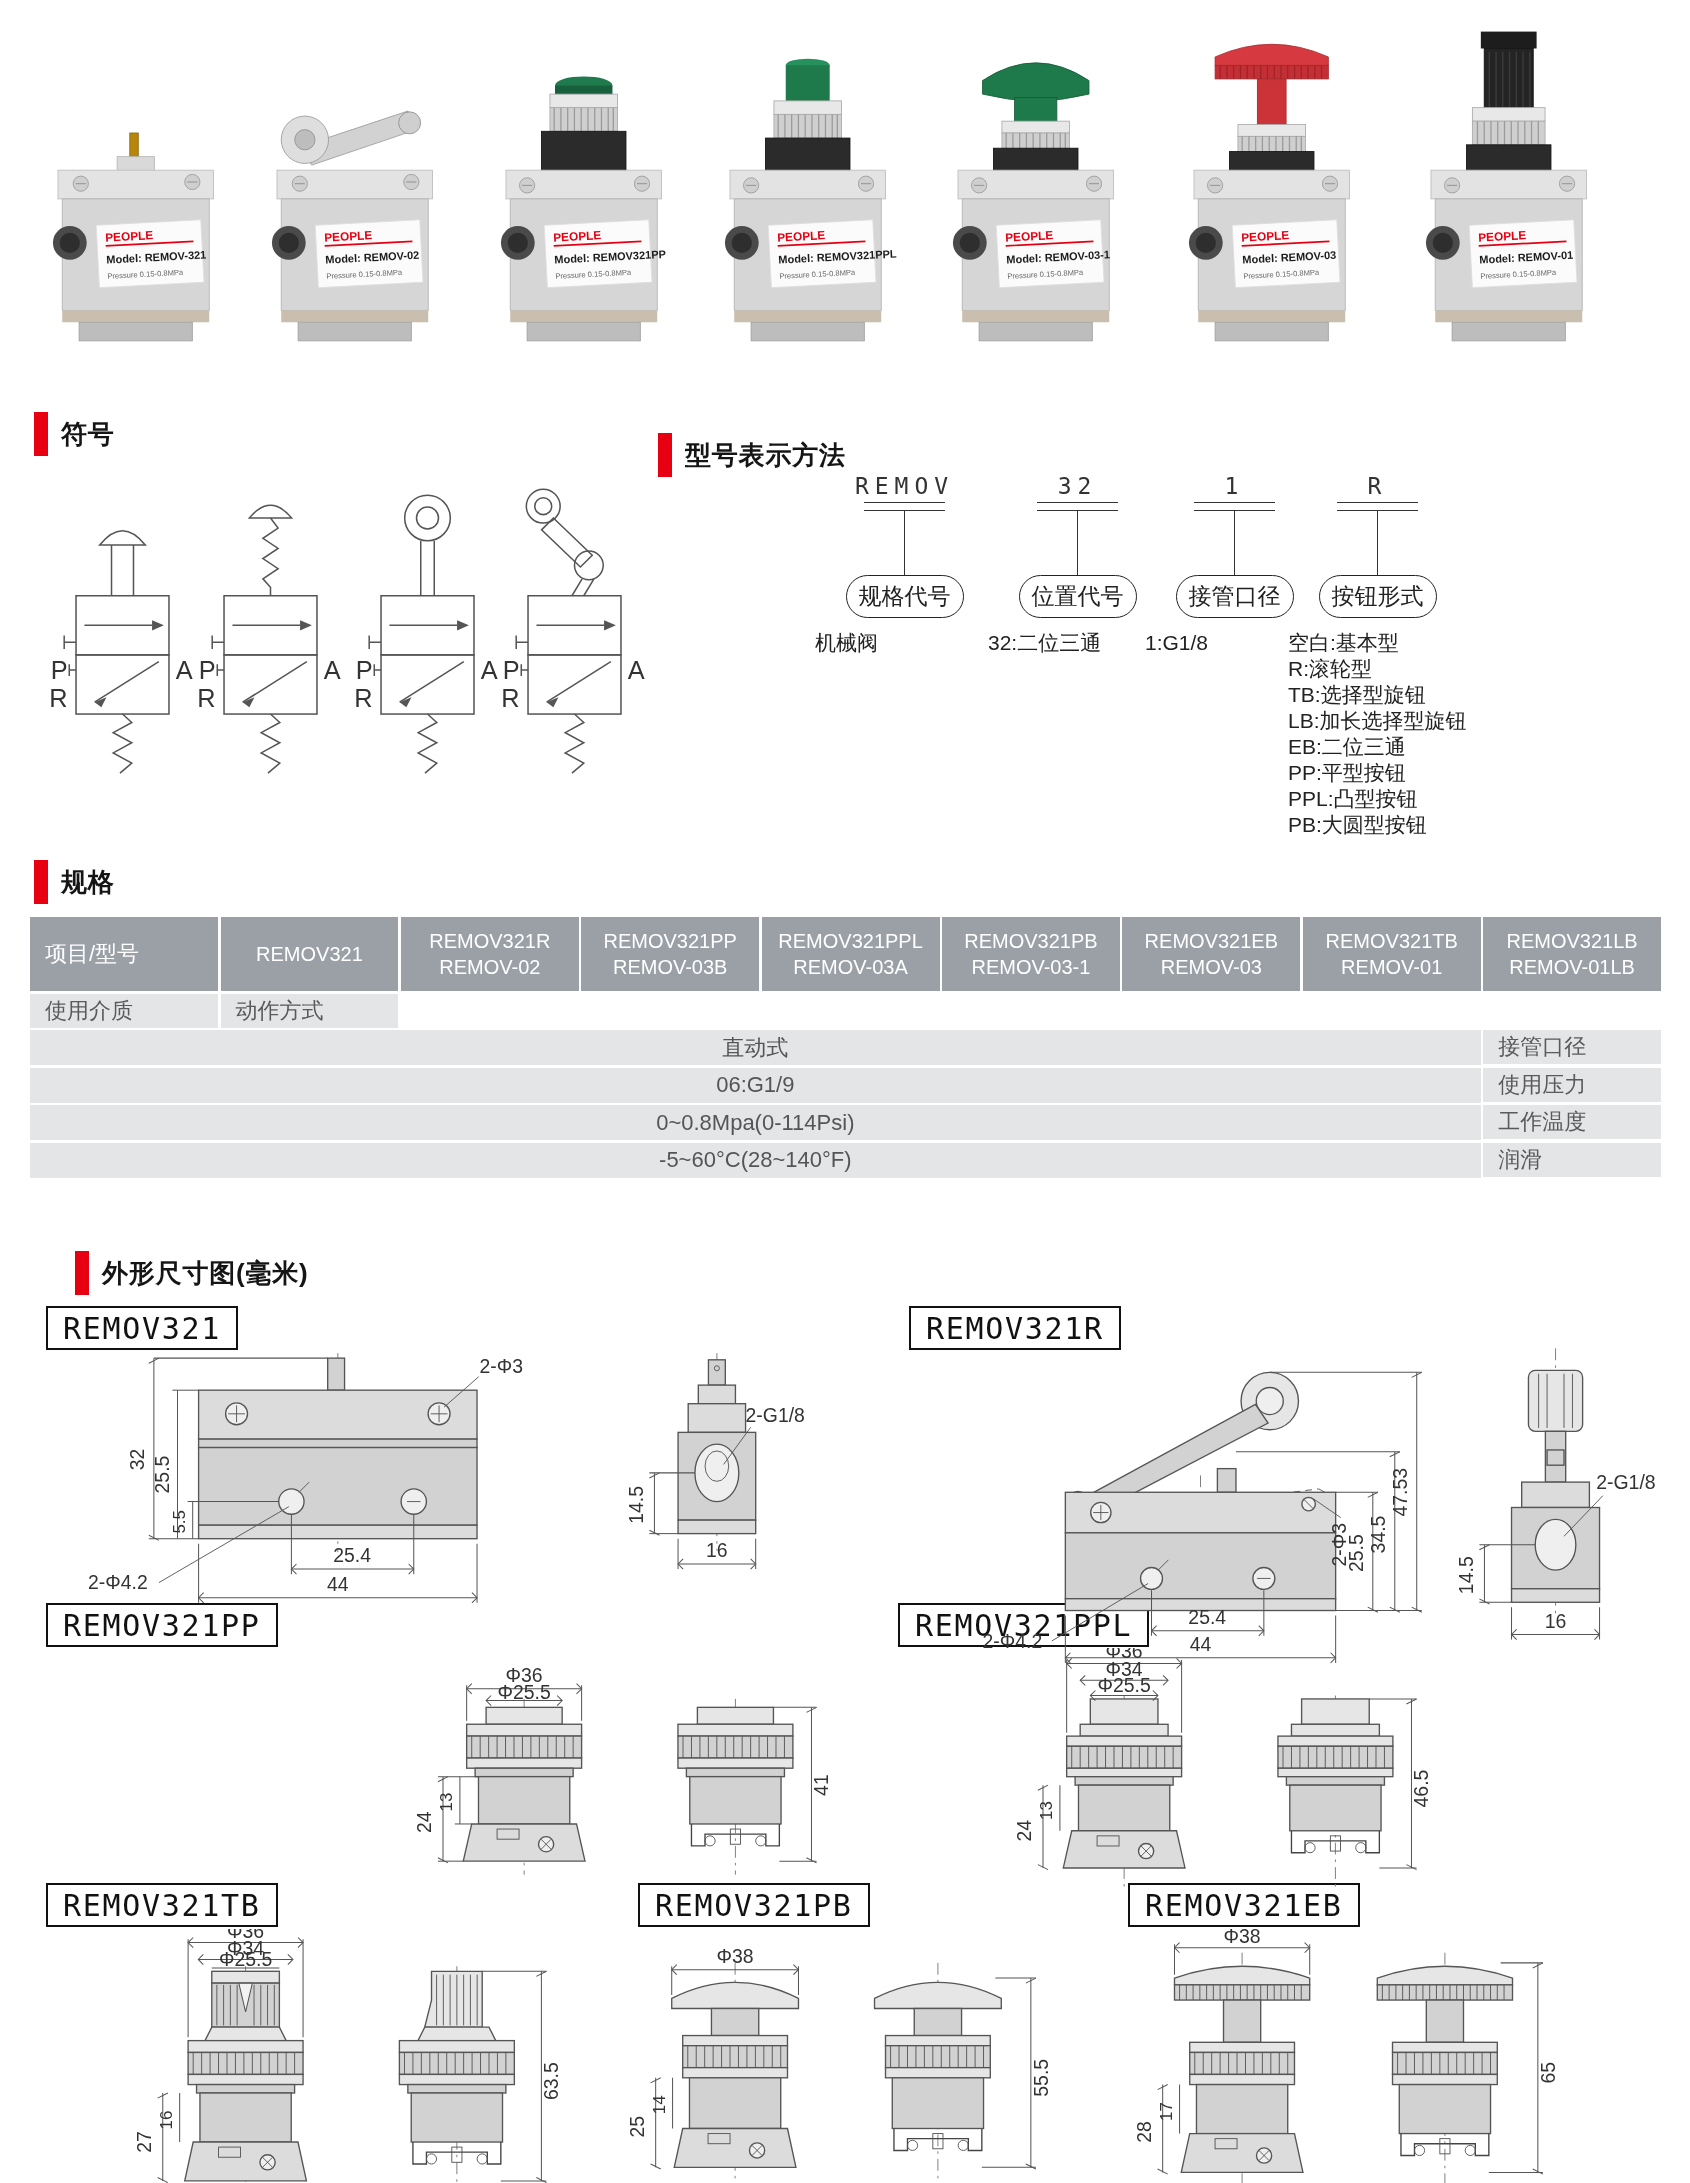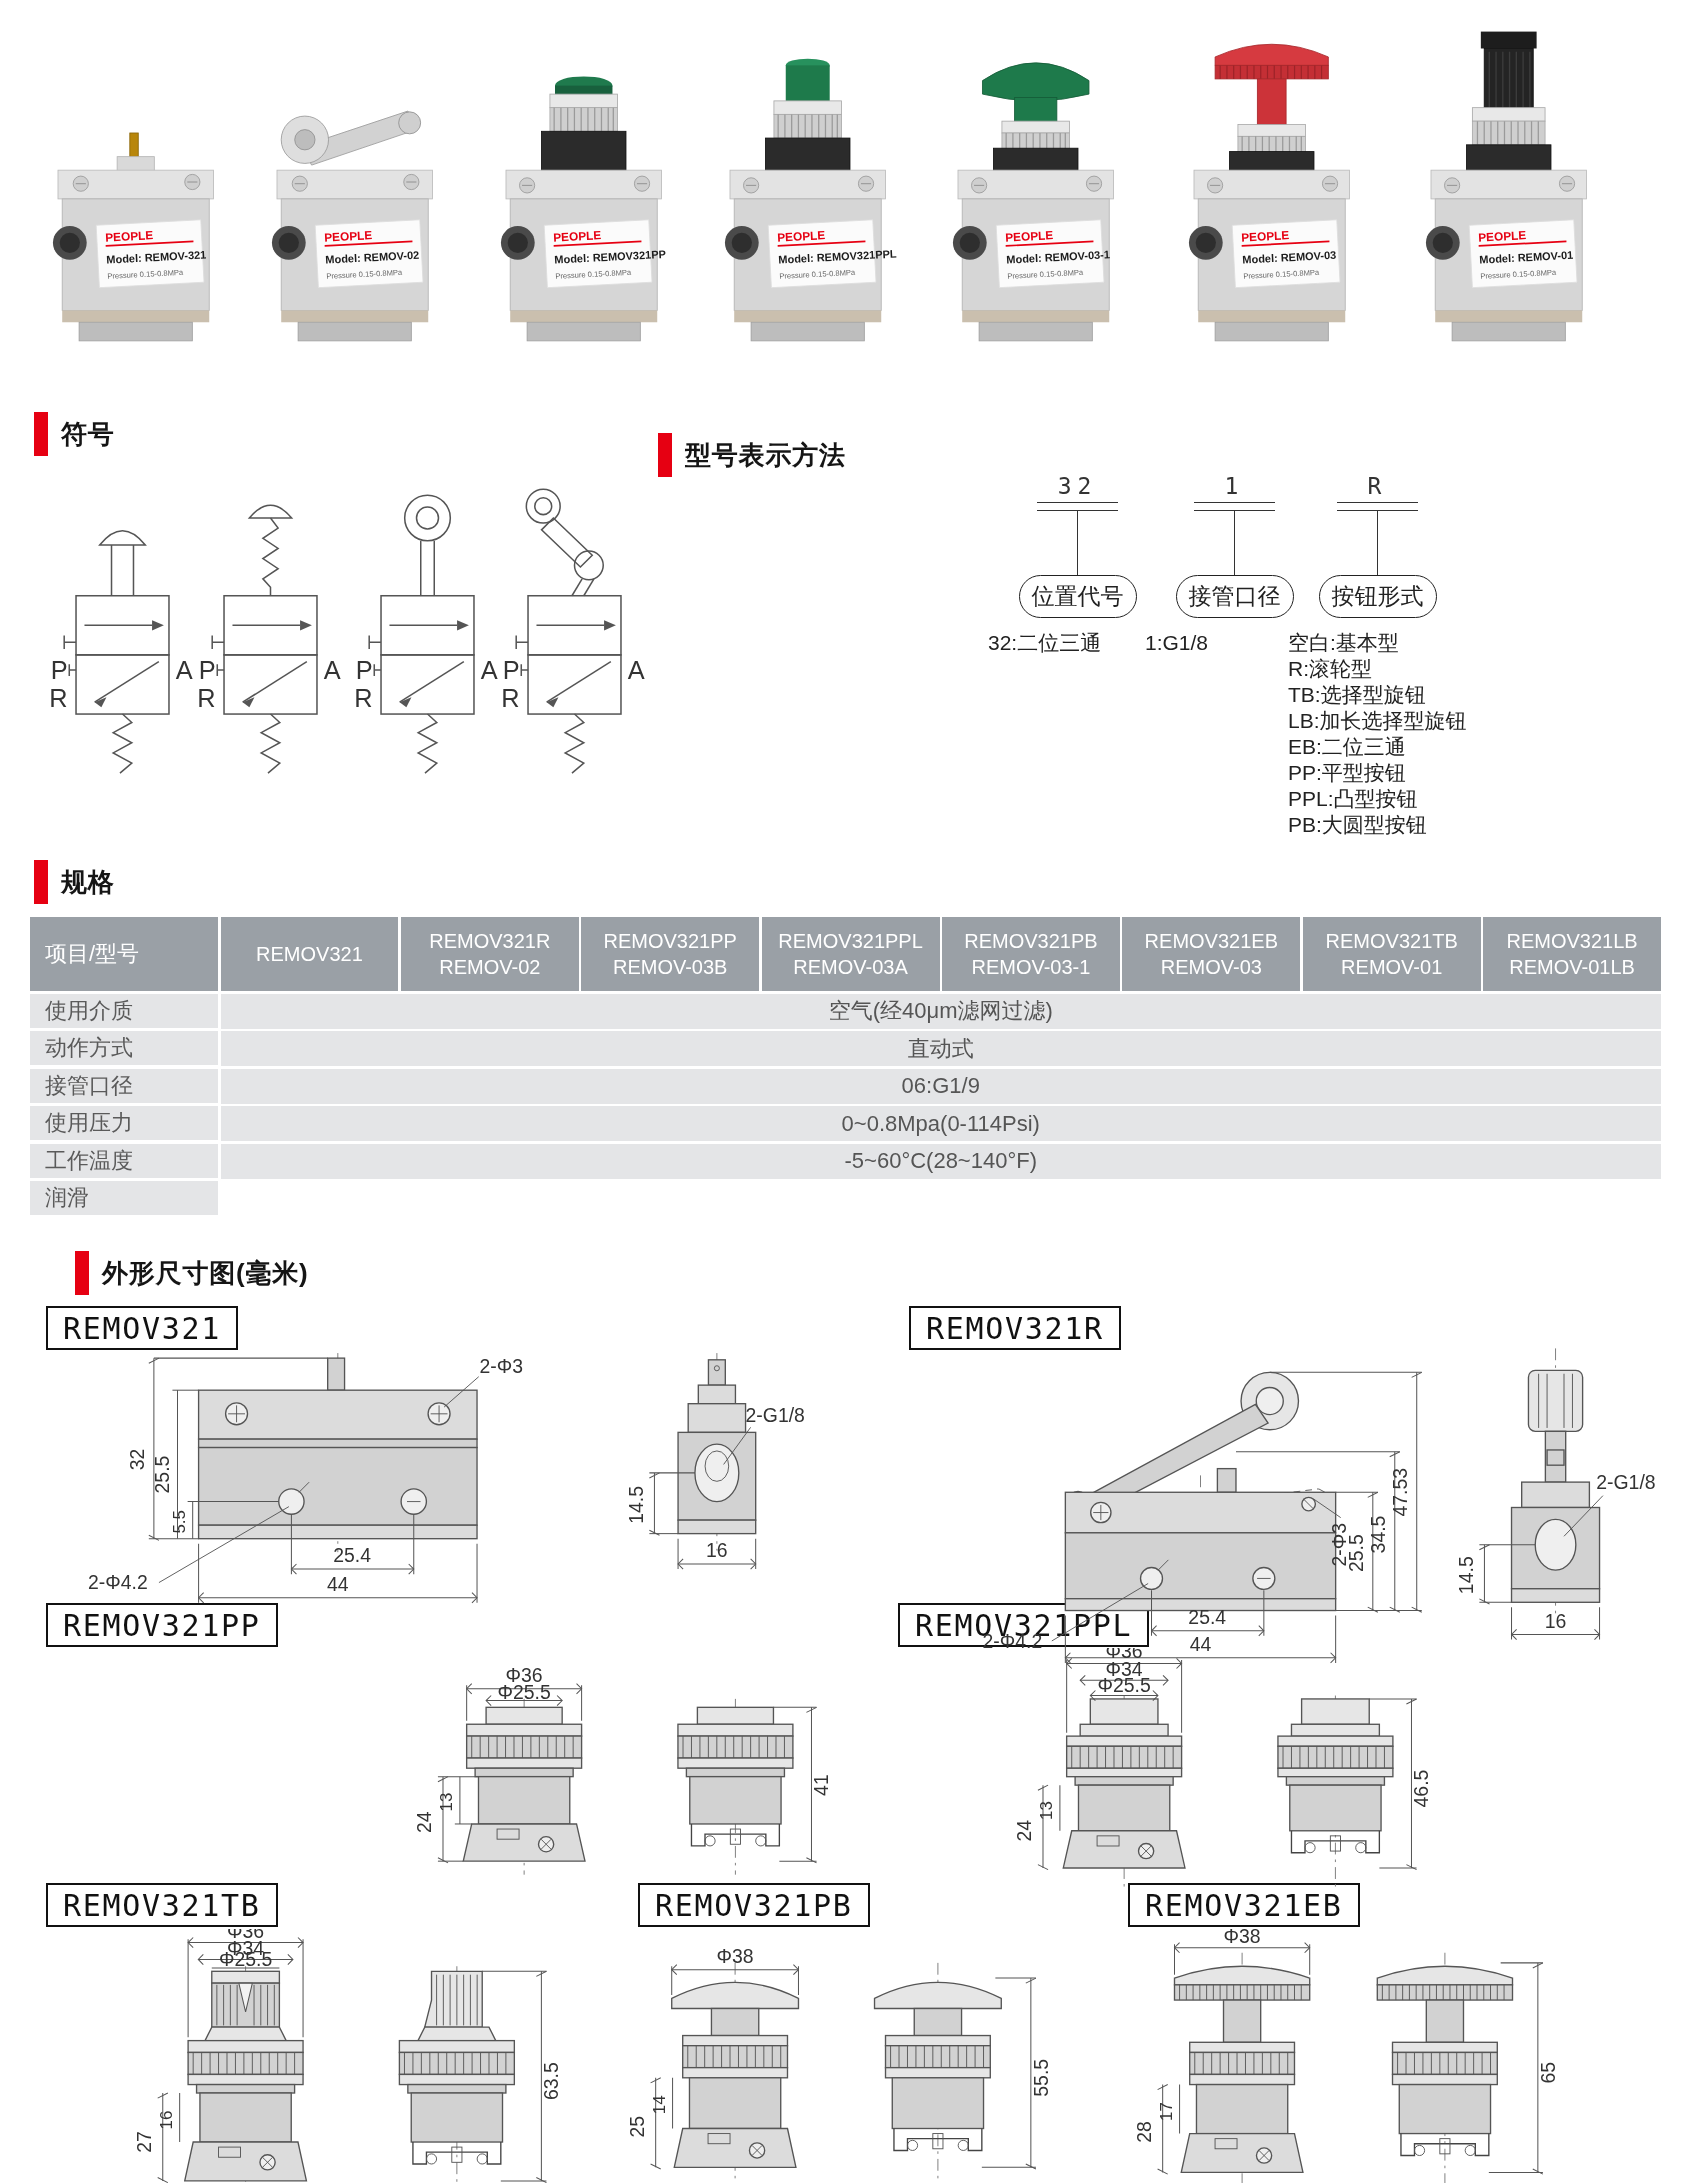--- a/index.html
+++ b/index.html
@@ -315,20 +315,29 @@
       <polyline class="sym" points="95,290 106,300 84,312 106,324 84,336 106,348 92,360"></polyline>
     </svg>
   </div>
 
   <div class="abs sec-head" style="left:658px;top:412px;margin-top:21px;">
     <div class="sec-bar"></div>
     <div class="sec-title">型号表示方法</div>
   </div>
 
   <div class="abs" style="left:803px;top:473px;width:845px;height:389px;">
+    <div class="mc-col" style="left:0;top:0;">
+      <div class="mc-code">REMOV</div>
+      <div class="mc-under"></div>
+      <div class="mc-vline"></div>
+      <div><span class="mc-pill">规格代号</span></div>
+      <div class="mc-descs">
+        <div>机械阀</div>
+      </div>
+    </div>
     <div class="mc-col" style="left:173px;top:0;">
       <div class="mc-code">32</div>
       <div class="mc-under"></div>
       <div class="mc-vline"></div>
       <div><span class="mc-pill">位置代号</span></div>
       <div class="mc-descs">
         <div>32:二位三通</div>
       </div>
     </div>
     <div class="mc-col" style="left:330px;top:0;">
@@ -392,21 +401,20 @@
     <div class="sp-h">
         <div>REMOV321TB</div>
         <div>REMOV-01</div>
       </div>
     <div class="sp-h">
         <div>REMOV321LB</div>
         <div>REMOV-01LB</div>
       </div>
 
     <div class="sp-label">使用介质</div>
-    <div class="sp-value">空气(经40μm滤网过滤)</div>
     <div class="sp-label">动作方式</div>
     <div class="sp-value">直动式</div>
     <div class="sp-label">接管口径</div>
     <div class="sp-value">06:G1/9</div>
     <div class="sp-label">使用压力</div>
     <div class="sp-value">0~0.8Mpa(0-114Psi)</div>
     <div class="sp-label">工作温度</div>
     <div class="sp-value">-5~60°C(28~140°F)</div>
     <div class="sp-label">润滑</div>
   </div>

